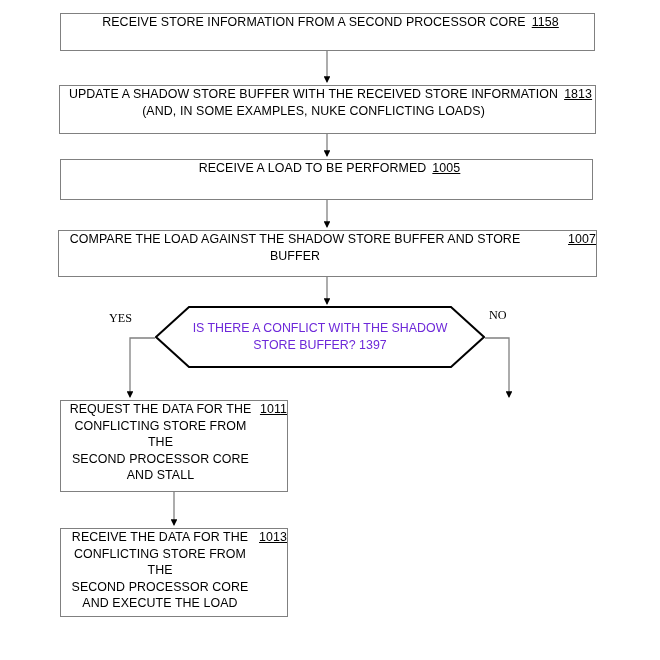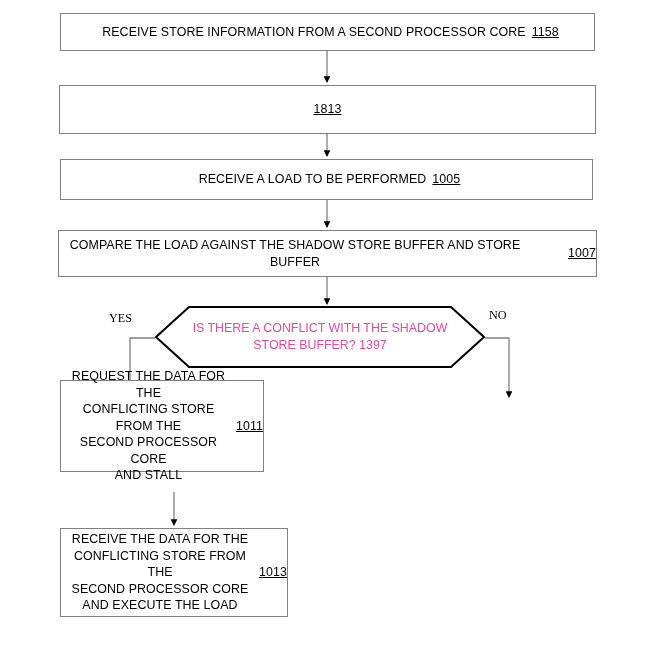--- a/index.html
+++ b/index.html
@@ -21,21 +21,20 @@
     left: 0;
     top: 0;
     width: 660px;
     height: 660px;
     pointer-events: none;
   }
   .node {
     position: absolute;
     box-sizing: border-box;
     display: flex;
-    align-items: center;
     justify-content: center;
     text-align: center;
     background: #ffffff;
     border: 1.6px solid #808080;
     color: #000000;
     font-size: 12.4px;
     line-height: 16.5px;
     letter-spacing: 0.1px;
     z-index: 2;
   }
@@ -50,21 +49,21 @@
   .hexlabel {
     position: absolute;
     left: 0; top: 0;
     width: 100%; height: 100%;
     display: flex;
     align-items: center;
     justify-content: center;
     text-align: center;
     font-size: 12.4px;
     line-height: 17px;
-    color: #ec4899;
+    color: #6d28d9;
     white-space: pre-line;
   }
   .branch-label {
     position: absolute;
     font-size: 12.2px;
     color: #000;
     z-index: 3;
     font-family: Liberation Serif, serif;
   }
 </style>
@@ -89,20 +88,22 @@
       <line x1="174" y1="492" x2="174" y2="525" marker-end="url(#arrow)"></line>
     </g>
   </svg>
 
   <div class="node" style="left:60px; top:13px; width:535px; height:38px;">
     <span class="txt">RECEIVE STORE INFORMATION FROM A SECOND PROCESSOR CORE </span>
       <span class="ref">1158</span>
   </div>
 
   <div class="node" style="left:59px; top:85px; width:537px; height:49px;">
+    <span class="txt">UPDATE A SHADOW STORE BUFFER WITH THE RECEIVED STORE INFORMATION
+(AND, IN SOME EXAMPLES, NUKE CONFLICTING LOADS) </span>
       <span class="ref">1813</span>
   </div>
 
   <div class="node" style="left:60px; top:159px; width:533px; height:41px;">
     <span class="txt">RECEIVE A LOAD TO BE PERFORMED </span>
       <span class="ref">1005</span>
   </div>
 
   <div class="node" style="left:58px; top:230px; width:539px; height:47px;gap:37px;">
     <span class="txt">COMPARE THE LOAD AGAINST THE SHADOW STORE BUFFER AND STORE BUFFER
@@ -116,21 +117,21 @@
     </svg>
     <div class="hexlabel">
       <span><span>IS THERE A CONFLICT WITH THE SHADOW
 STORE BUFFER? </span><span class="ref">1397</span></span>
     </div>
   </div>
 
   <span class="branch-label" style="left:109px; top:311px;">YES</span>
   <span class="branch-label" style="left:489px; top:308px;">NO</span>
 
-  <div class="node" style="left:60px; top:380px; width:204px; height:92px;">
+  <div class="node" style="left:60px; top:400px; width:228px; height:92px;">
     <span class="txt">REQUEST THE DATA FOR THE
 CONFLICTING STORE FROM THE
 SECOND PROCESSOR CORE
 AND STALL </span>
       <span class="ref">1011</span>
   </div>
 
 
   <div class="node" style="left:60px; top:528px; width:228px; height:89px;">
     <span class="txt">RECEIVE THE DATA FOR THE

